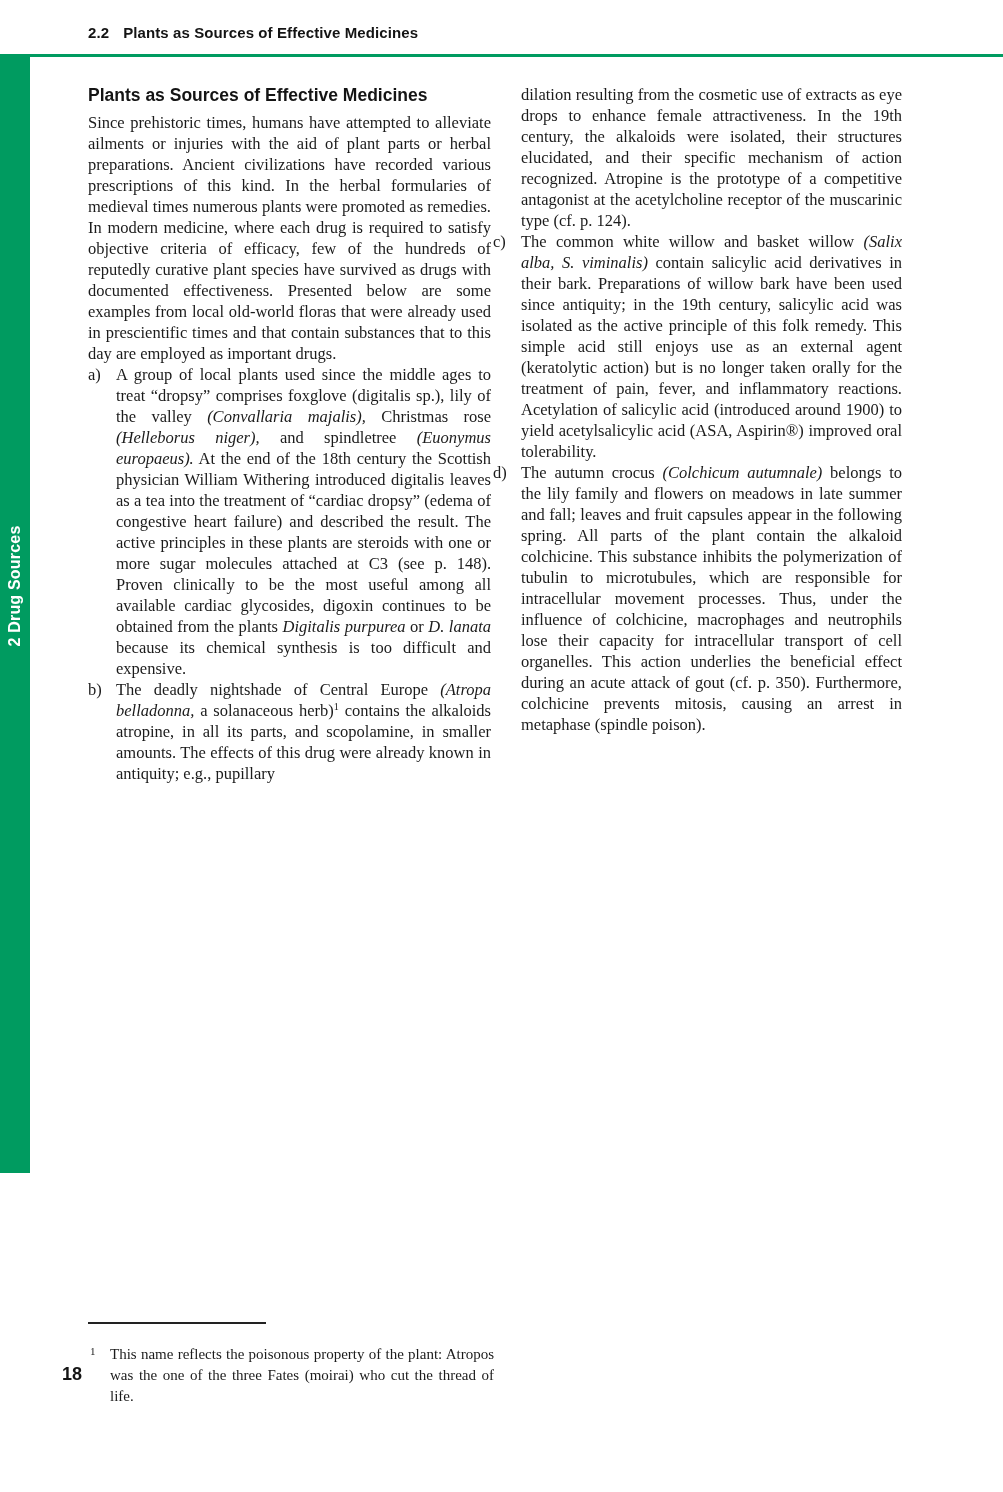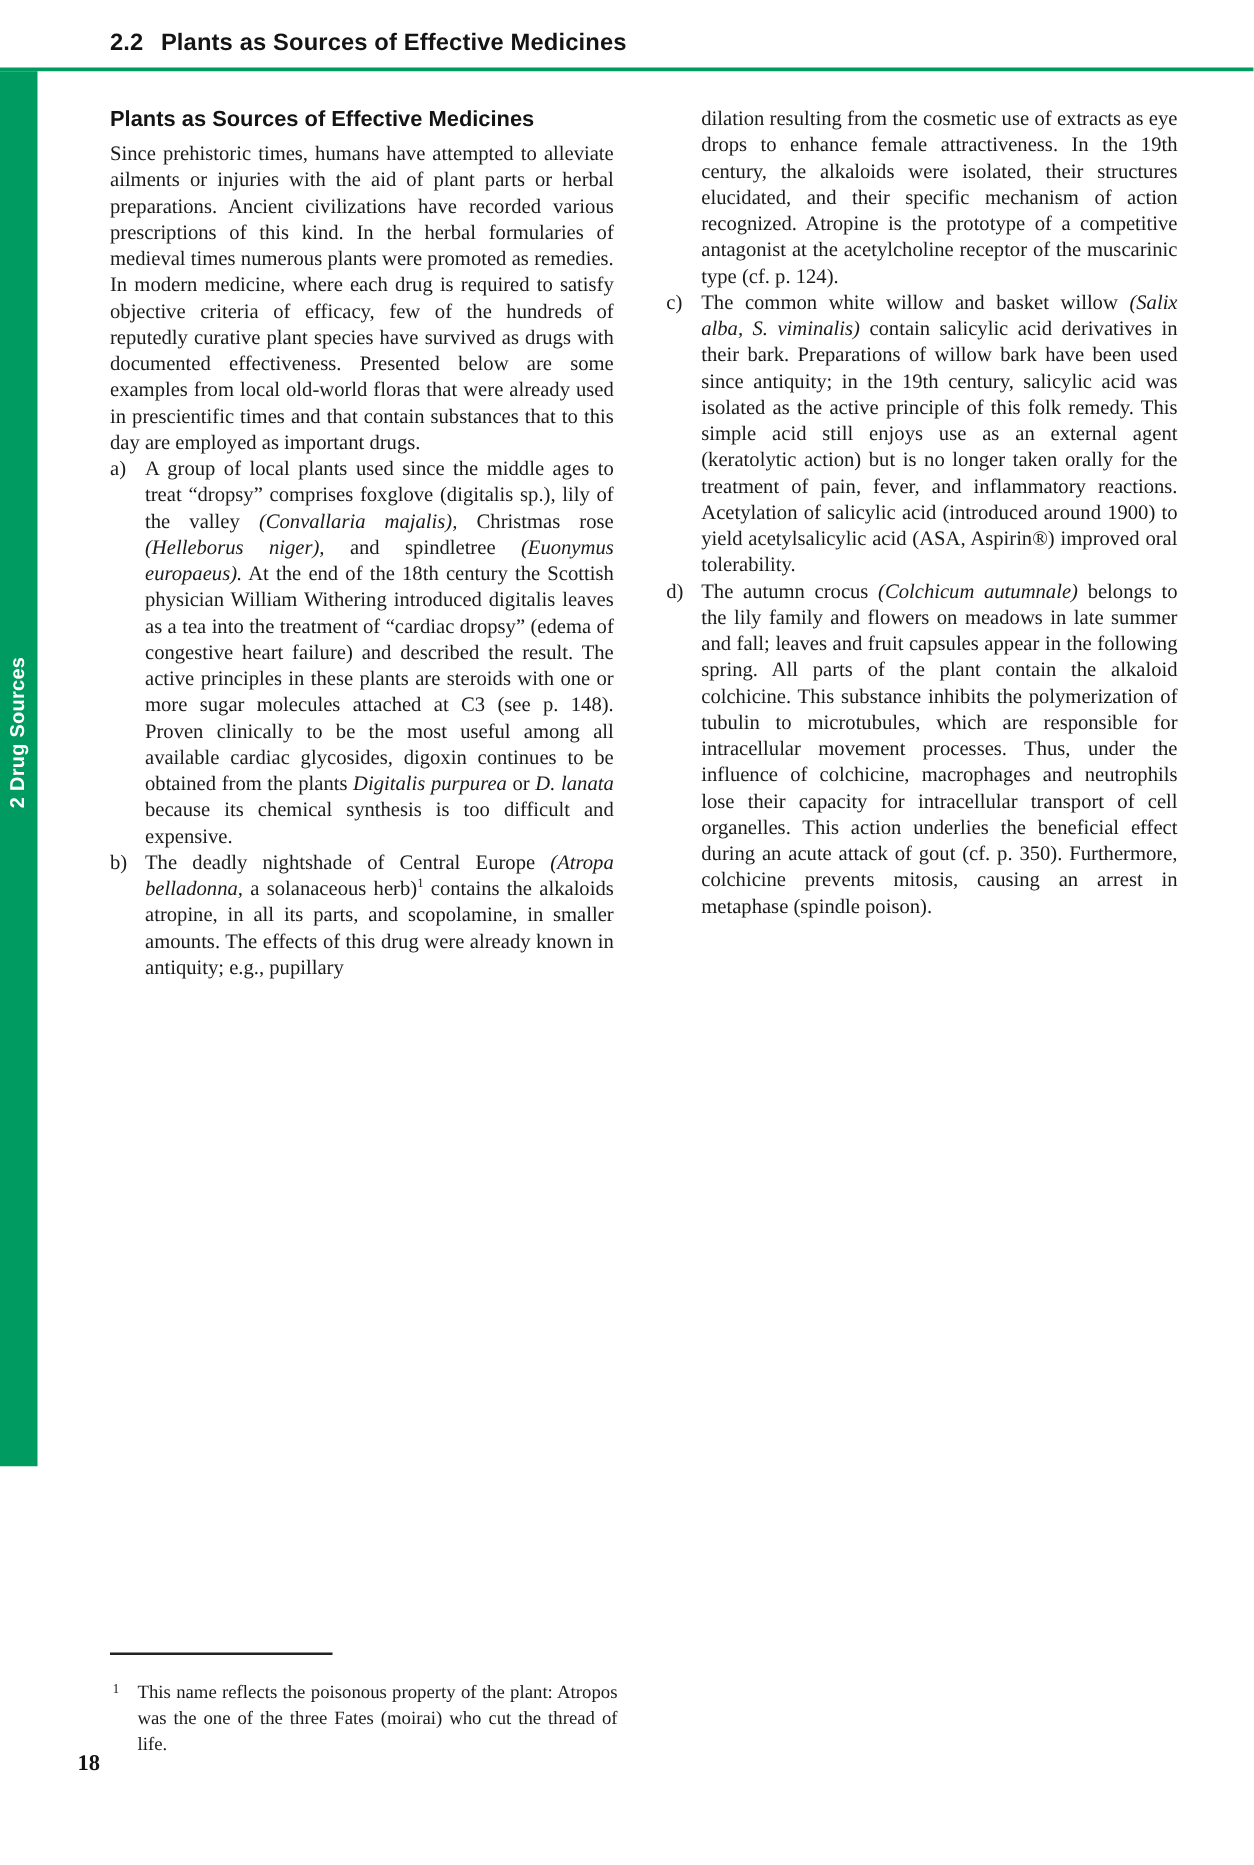--- a/index.html
+++ b/index.html
@@ -15,21 +15,21 @@
     overflow: hidden;
   }
   .header {
     position: absolute;
     left: 88px;
     top: 24px;
     display: flex;
     gap: 14px;
     font-family: "Liberation Sans", sans-serif;
     font-weight: 700;
-    font-size: 19px;
+    font-size: 15px;
     color: #141414;
     letter-spacing: 0.1px;
   }
   .header-rule {
     position: absolute;
     left: 0;
     top: 54px;
     width: 100%;
     height: 3px;
     background: var(--accent);
@@ -57,21 +57,21 @@
   .col {
     position: absolute;
     top: 84px;
     font-size: 16.5px;
     line-height: 21px;
     text-align: justify;
     hyphens: auto;
     color: var(--ink);
   }
   .col-left  { left: 88px;  width: 403px; }
-  .col-right { left: 533px; width: 409px; }
+  .col-right { left: 493px; width: 409px; }
   .article-title {
     font-family: "Liberation Sans", sans-serif;
     font-weight: 700;
     font-size: 17.5px;
     line-height: 22px;
     text-align: left;
     margin-bottom: 6px;
     color: #141414;
   }
   .item { position: relative; padding-left: 28px; }
@@ -99,22 +99,22 @@
   }
   .footnote-marker {
     position: absolute;
     left: 2px;
     top: -3px;
     font-size: 11px;
   }
   .page-number {
     position: absolute;
     left: 62px;
-    top: 1400px;
-    font-family: Liberation Serif, serif;
+    top: 1364px;
+    font-family: Liberation Sans, sans-serif;
     font-weight: 700;
     font-size: 18px;
     color: #141414;
   }
 </style>
 </head>
 <body>
 
 <div class="page">
 

